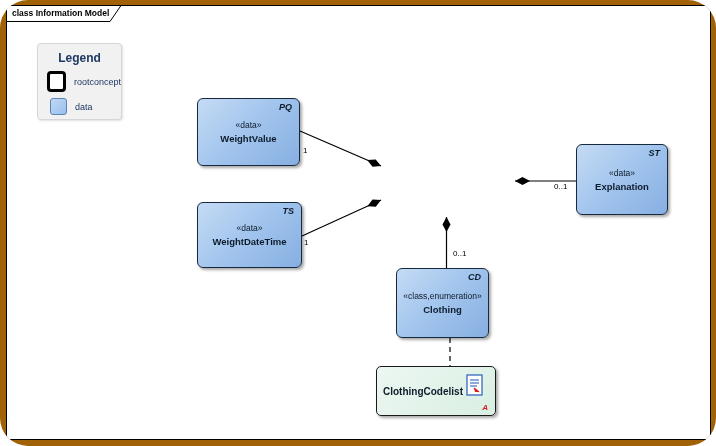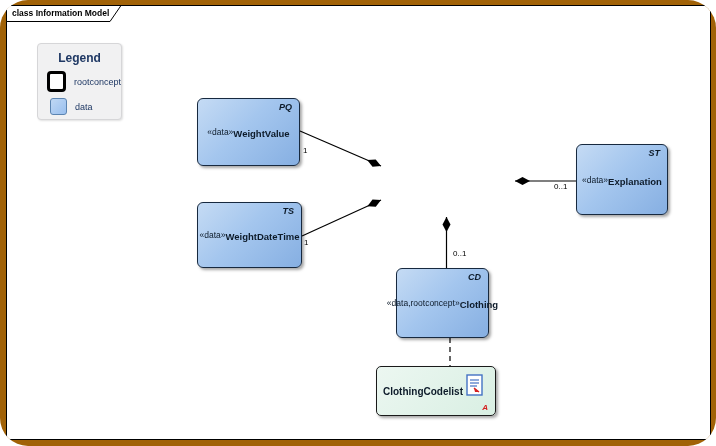--- a/index.html
+++ b/index.html
@@ -34,21 +34,21 @@
   }
   .swatch-data {
     width:15px; height:15px; background:linear-gradient(135deg,#c0d8f4,#99bfee);
     border:1px solid #5b84b1; border-radius:3px; margin-left:3px;
   }
   .legend-label { font-size:9px; color:#1f3864; margin-left:8px; }
 
   
   .node {
     position:absolute; box-sizing:border-box; border-radius:6px;
-    display:flex; align-items:center; justify-content:center;
+    display:flex; flex-direction:column; align-items:center; justify-content:center;
     text-align:center; box-shadow:2px 2px 3px rgba(0,0,0,0.35);
   }
   .data-node {
     background:linear-gradient(135deg,#c5dbf4 0%,#a4c6ee 45%,#86afe2 100%);
     border:1.5px solid #17293f;
   }
   .root-node {
     background:linear-gradient(135deg,#ffffff 0%,#f5f5f5 60%,#e6e6e6 100%);
     border:3px solid #000; border-radius:8px;
   }
@@ -146,21 +146,21 @@
 
 
   <div class="node data-node" id="n-explanation">
     <span class="type-tag">ST</span>
     <span class="stereo">«data»</span>
     <span class="cname">Explanation</span>
   </div>
 
   <div class="node data-node" id="n-clothing">
     <span class="type-tag">CD</span>
-    <span class="stereo">«data,rootconcept»</span>
+    <span class="stereo">«class,enumeration»</span>
     <span class="cname">Clothing</span>
   </div>
 
   <div class="node codelist-node" id="n-codelist">
     <span class="cname">ClothingCodelist</span>
     <span class="artifact-icon">
       <svg width="17" height="22" viewBox="0 0 17 22">
         <rect x="1" y="1" width="15" height="20" fill="#ffffff" stroke="#4472c4" stroke-width="1.4"></rect>
         <line x1="4" y1="6" x2="13" y2="6" stroke="#4472c4" stroke-width="1.2"></line>
         <line x1="4" y1="9" x2="13" y2="9" stroke="#4472c4" stroke-width="1.2"></line>

